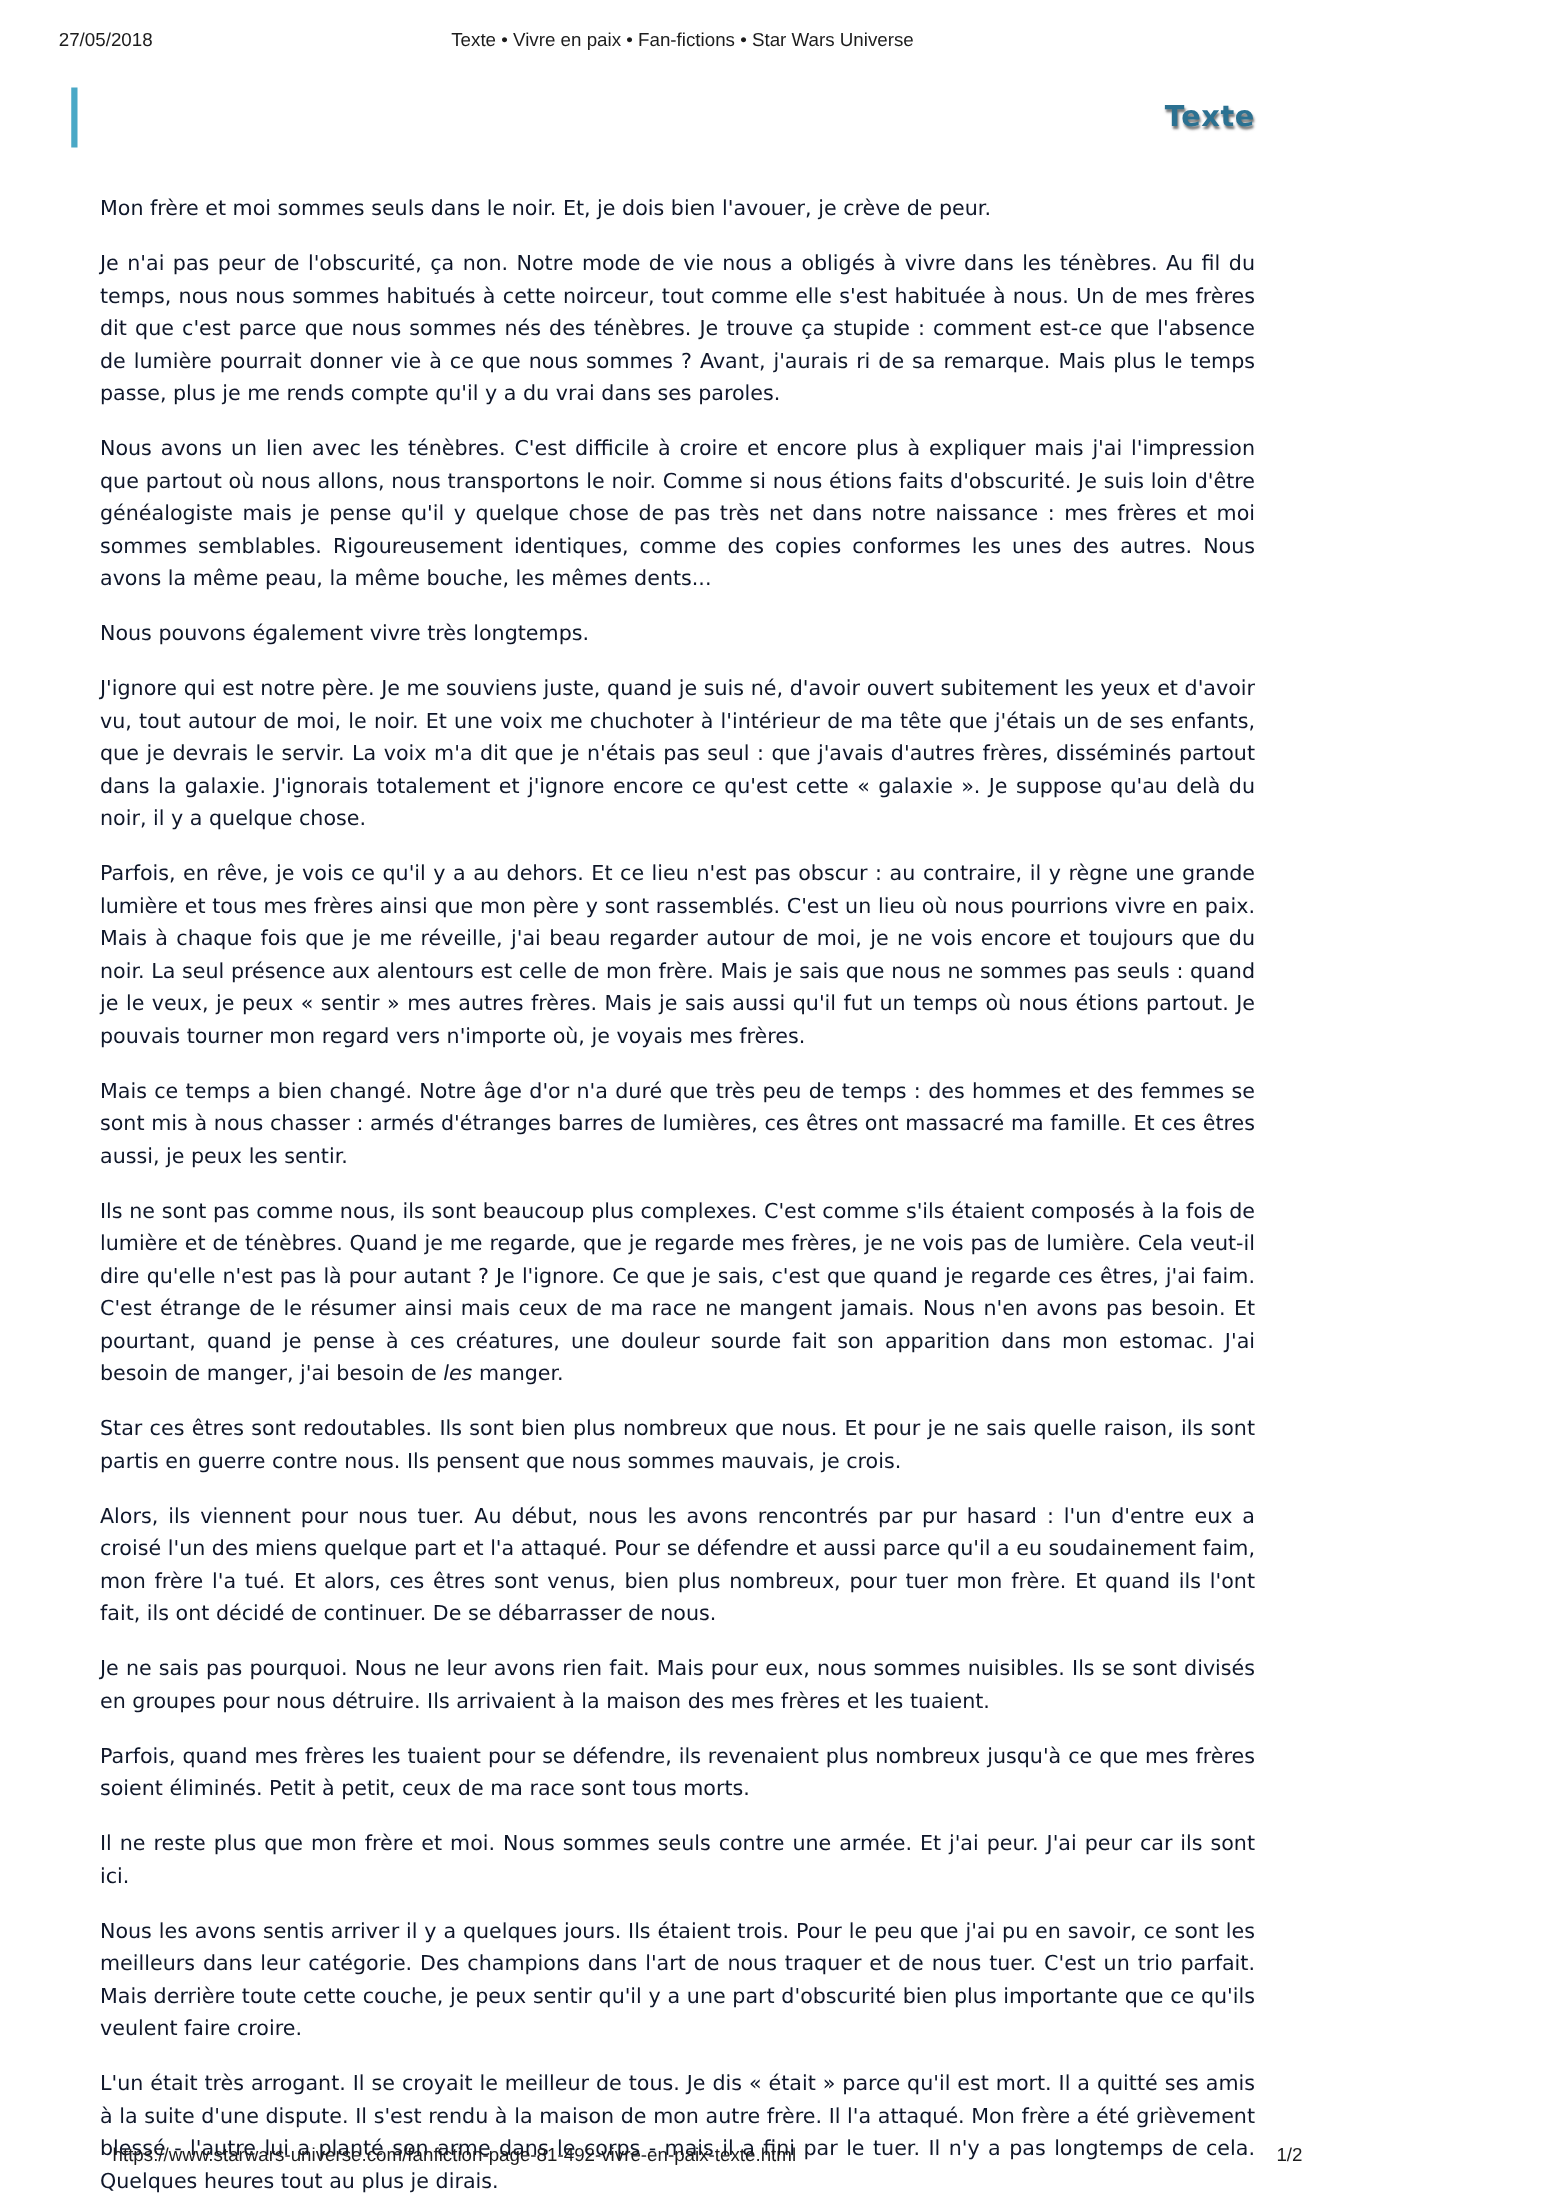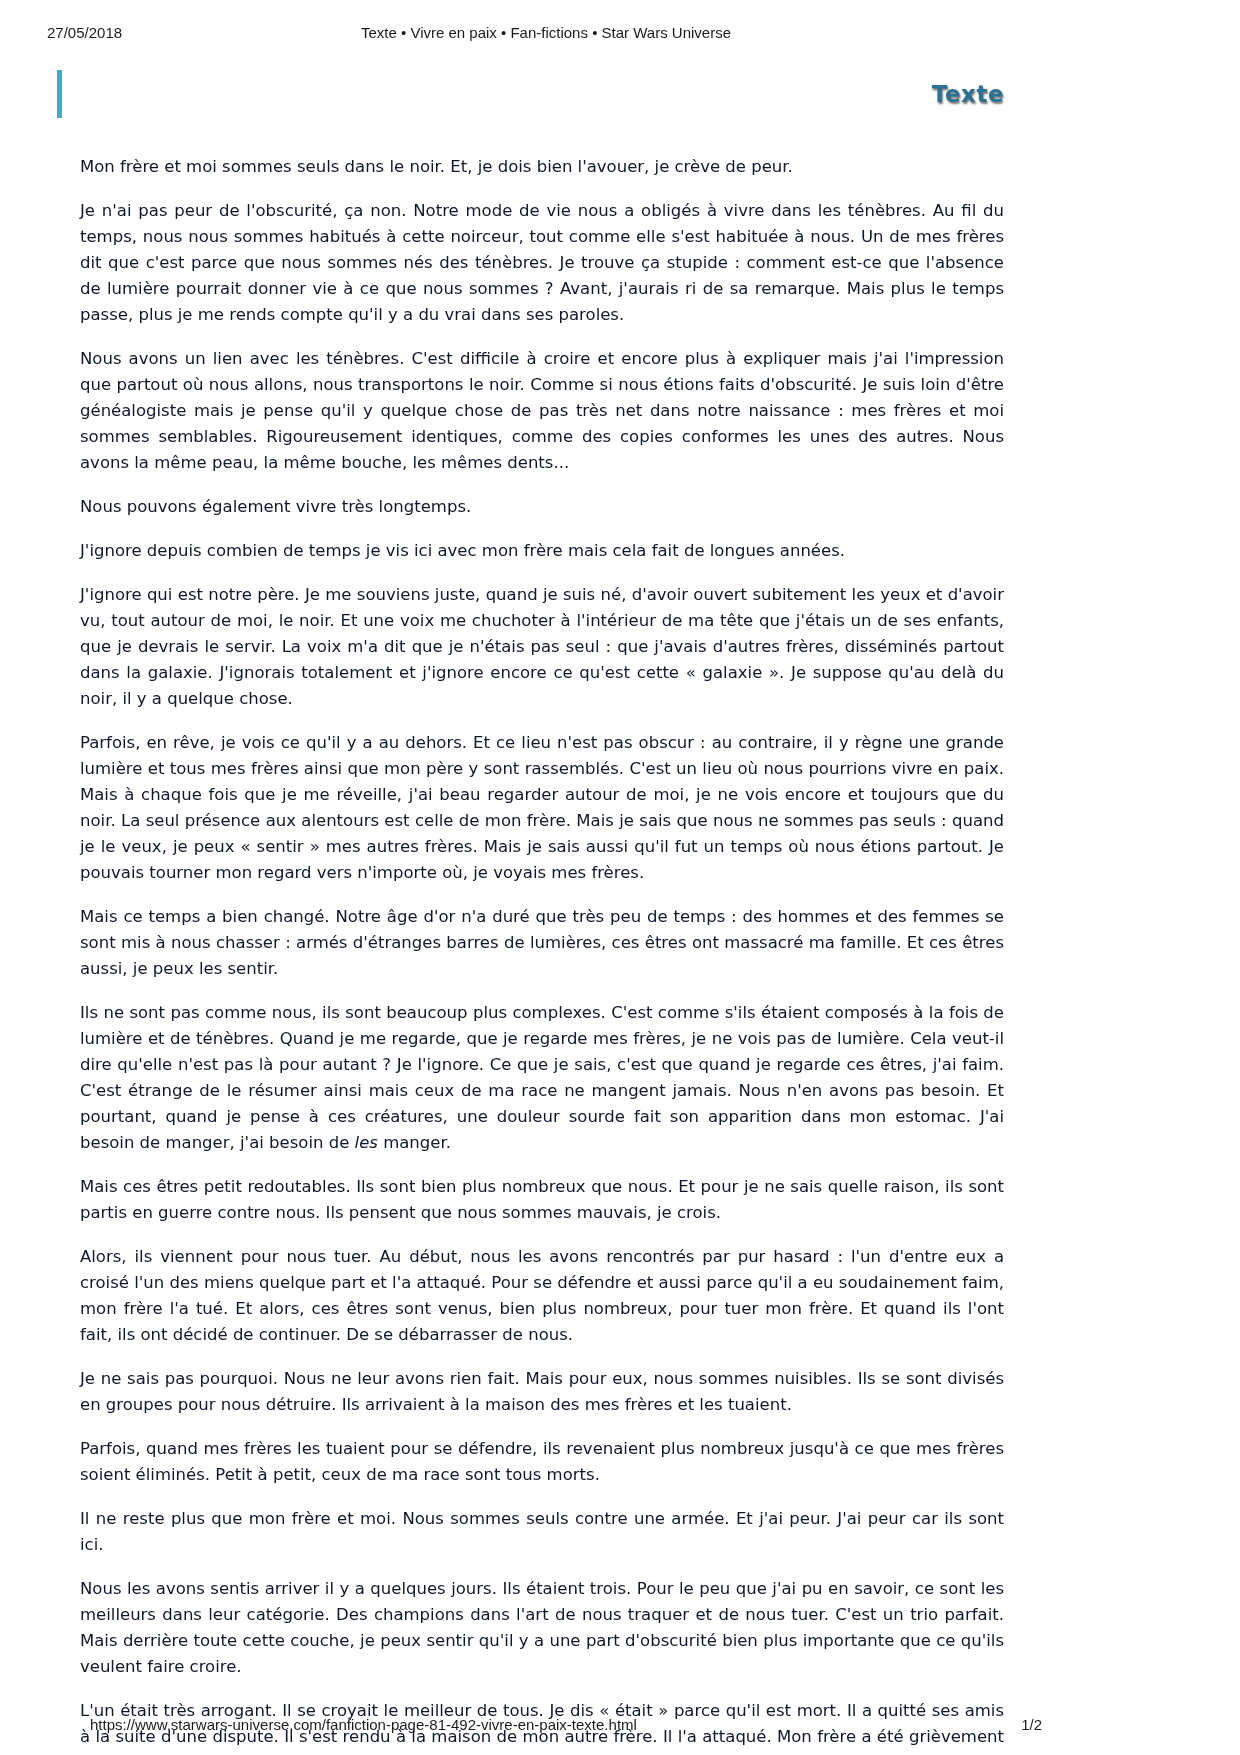--- a/index.html
+++ b/index.html
@@ -86,26 +86,25 @@
     <span class="print-title">Texte • Vivre en paix • Fan-fictions • Star Wars Universe</span>
   </div>
 
   <div class="article">
     <h1 class="article-heading">Texte</h1>
     <div class="paragraphs">
         <p class="para">Mon frère et moi sommes seuls dans le noir. Et, je dois bien l'avouer, je crève de peur.</p>
         <p class="para">Je n'ai pas peur de l'obscurité, ça non. Notre mode de vie nous a obligés à vivre dans les ténèbres. Au fil du temps, nous nous sommes habitués à cette noirceur, tout comme elle s'est habituée à nous. Un de mes frères dit que c'est parce que nous sommes nés des ténèbres. Je trouve ça stupide : comment est-ce que l'absence de lumière pourrait donner vie à ce que nous sommes ? Avant, j'aurais ri de sa remarque. Mais plus le temps passe, plus je me rends compte qu'il y a du vrai dans ses paroles.</p>
         <p class="para">Nous avons un lien avec les ténèbres. C'est difficile à croire et encore plus à expliquer mais j'ai l'impression que partout où nous allons, nous transportons le noir. Comme si nous étions faits d'obscurité. Je suis loin d'être généalogiste mais je pense qu'il y quelque chose de pas très net dans notre naissance : mes frères et moi sommes semblables. Rigoureusement identiques, comme des copies conformes les unes des autres. Nous avons la même peau, la même bouche, les mêmes dents...</p>
         <p class="para">Nous pouvons également vivre très longtemps.</p>
-        <p class="para">J'ignore depuis combien de temps je vis ici avec mon frère mais cela fait de longues années.</p>
         <p class="para">J'ignore qui est notre père. Je me souviens juste, quand je suis né, d'avoir ouvert subitement les yeux et d'avoir vu, tout autour de moi, le noir. Et une voix me chuchoter à l'intérieur de ma tête que j'étais un de ses enfants, que je devrais le servir. La voix m'a dit que je n'étais pas seul : que j'avais d'autres frères, disséminés partout dans la galaxie. J'ignorais totalement et j'ignore encore ce qu'est cette « galaxie ». Je suppose qu'au delà du noir, il y a quelque chose.</p>
         <p class="para">Parfois, en rêve, je vois ce qu'il y a au dehors. Et ce lieu n'est pas obscur : au contraire, il y règne une grande lumière et tous mes frères ainsi que mon père y sont rassemblés. C'est un lieu où nous pourrions vivre en paix. Mais à chaque fois que je me réveille, j'ai beau regarder autour de moi, je ne vois encore et toujours que du noir. La seul présence aux alentours est celle de mon frère. Mais je sais que nous ne sommes pas seuls : quand je le veux, je peux « sentir » mes autres frères. Mais je sais aussi qu'il fut un temps où nous étions partout. Je pouvais tourner mon regard vers n'importe où, je voyais mes frères.</p>
         <p class="para">Mais ce temps a bien changé. Notre âge d'or n'a duré que très peu de temps : des hommes et des femmes se sont mis à nous chasser : armés d'étranges barres de lumières, ces êtres ont massacré ma famille. Et ces êtres aussi, je peux les sentir.</p>
         <p class="para">Ils ne sont pas comme nous, ils sont beaucoup plus complexes. C'est comme s'ils étaient composés à la fois de lumière et de ténèbres. Quand je me regarde, que je regarde mes frères, je ne vois pas de lumière. Cela veut-il dire qu'elle n'est pas là pour autant ? Je l'ignore. Ce que je sais, c'est que quand je regarde ces êtres, j'ai faim. C'est étrange de le résumer ainsi mais ceux de ma race ne mangent jamais. Nous n'en avons pas besoin. Et pourtant, quand je pense à ces créatures, une douleur sourde fait son apparition dans mon estomac. J'ai besoin de manger, j'ai besoin de <em>les</em> manger.</p>
-        <p class="para">Mais ces êtres petit redoutables. Ils sont bien plus nombreux que nous. Et pour je ne sais quelle raison, ils sont partis en guerre contre nous. Ils pensent que nous sommes mauvais, je crois.</p>
+        <p class="para">Star ces êtres sont redoutables. Ils sont bien plus nombreux que nous. Et pour je ne sais quelle raison, ils sont partis en guerre contre nous. Ils pensent que nous sommes mauvais, je crois.</p>
         <p class="para">Alors, ils viennent pour nous tuer. Au début, nous les avons rencontrés par pur hasard : l'un d'entre eux a croisé l'un des miens quelque part et l'a attaqué. Pour se défendre et aussi parce qu'il a eu soudainement faim, mon frère l'a tué. Et alors, ces êtres sont venus, bien plus nombreux, pour tuer mon frère. Et quand ils l'ont fait, ils ont décidé de continuer. De se débarrasser de nous.</p>
         <p class="para">Je ne sais pas pourquoi. Nous ne leur avons rien fait. Mais pour eux, nous sommes nuisibles. Ils se sont divisés en groupes pour nous détruire. Ils arrivaient à la maison des mes frères et les tuaient.</p>
         <p class="para">Parfois, quand mes frères les tuaient pour se défendre, ils revenaient plus nombreux jusqu'à ce que mes frères soient éliminés. Petit à petit, ceux de ma race sont tous morts.</p>
         <p class="para">Il ne reste plus que mon frère et moi. Nous sommes seuls contre une armée. Et j'ai peur. J'ai peur car ils sont ici.</p>
         <p class="para">Nous les avons sentis arriver il y a quelques jours. Ils étaient trois. Pour le peu que j'ai pu en savoir, ce sont les meilleurs dans leur catégorie. Des champions dans l'art de nous traquer et de nous tuer. C'est un trio parfait. Mais derrière toute cette couche, je peux sentir qu'il y a une part d'obscurité bien plus importante que ce qu'ils veulent faire croire.</p>
         <p class="para">L'un était très arrogant. Il se croyait le meilleur de tous. Je dis « était » parce qu'il est mort. Il a quitté ses amis à la suite d'une dispute. Il s'est rendu à la maison de mon autre frère. Il l'a attaqué. Mon frère a été grièvement blessé - l'autre lui a planté son arme dans le corps - mais il a fini par le tuer. Il n'y a pas longtemps de cela. Quelques heures tout au plus je dirais.</p>
       </div>
   </div>
 
   <div class="print-footer">

